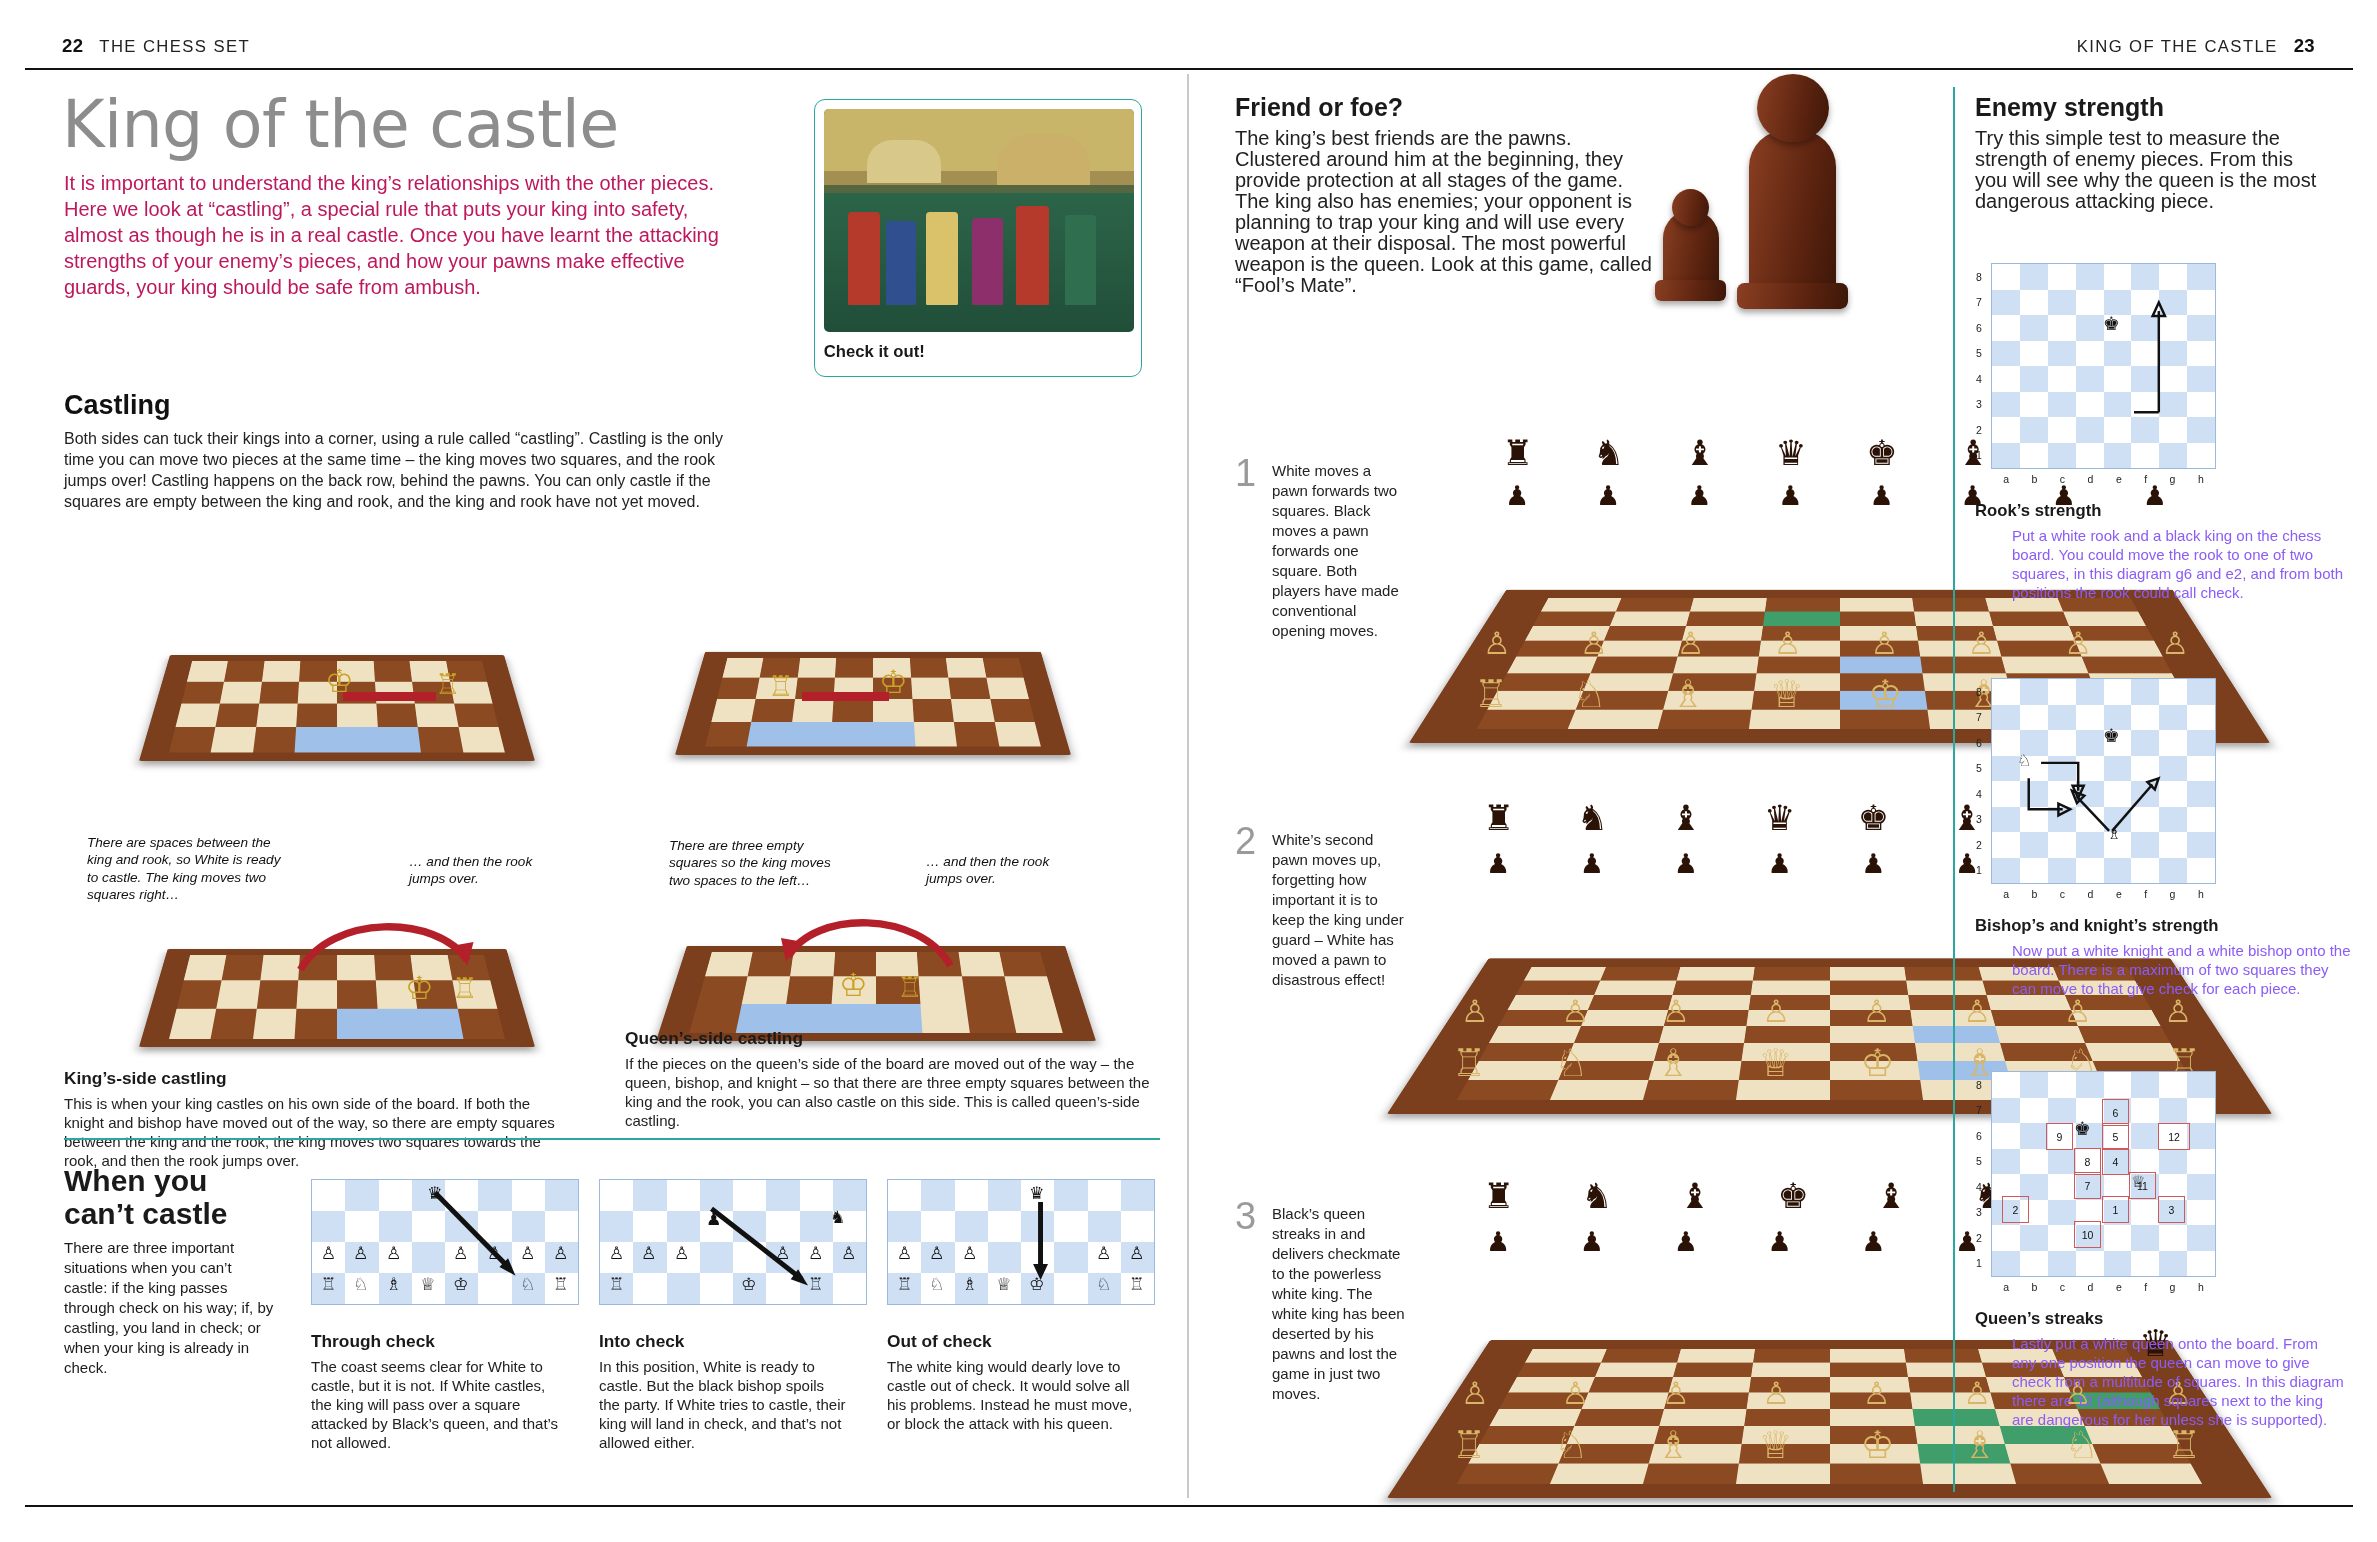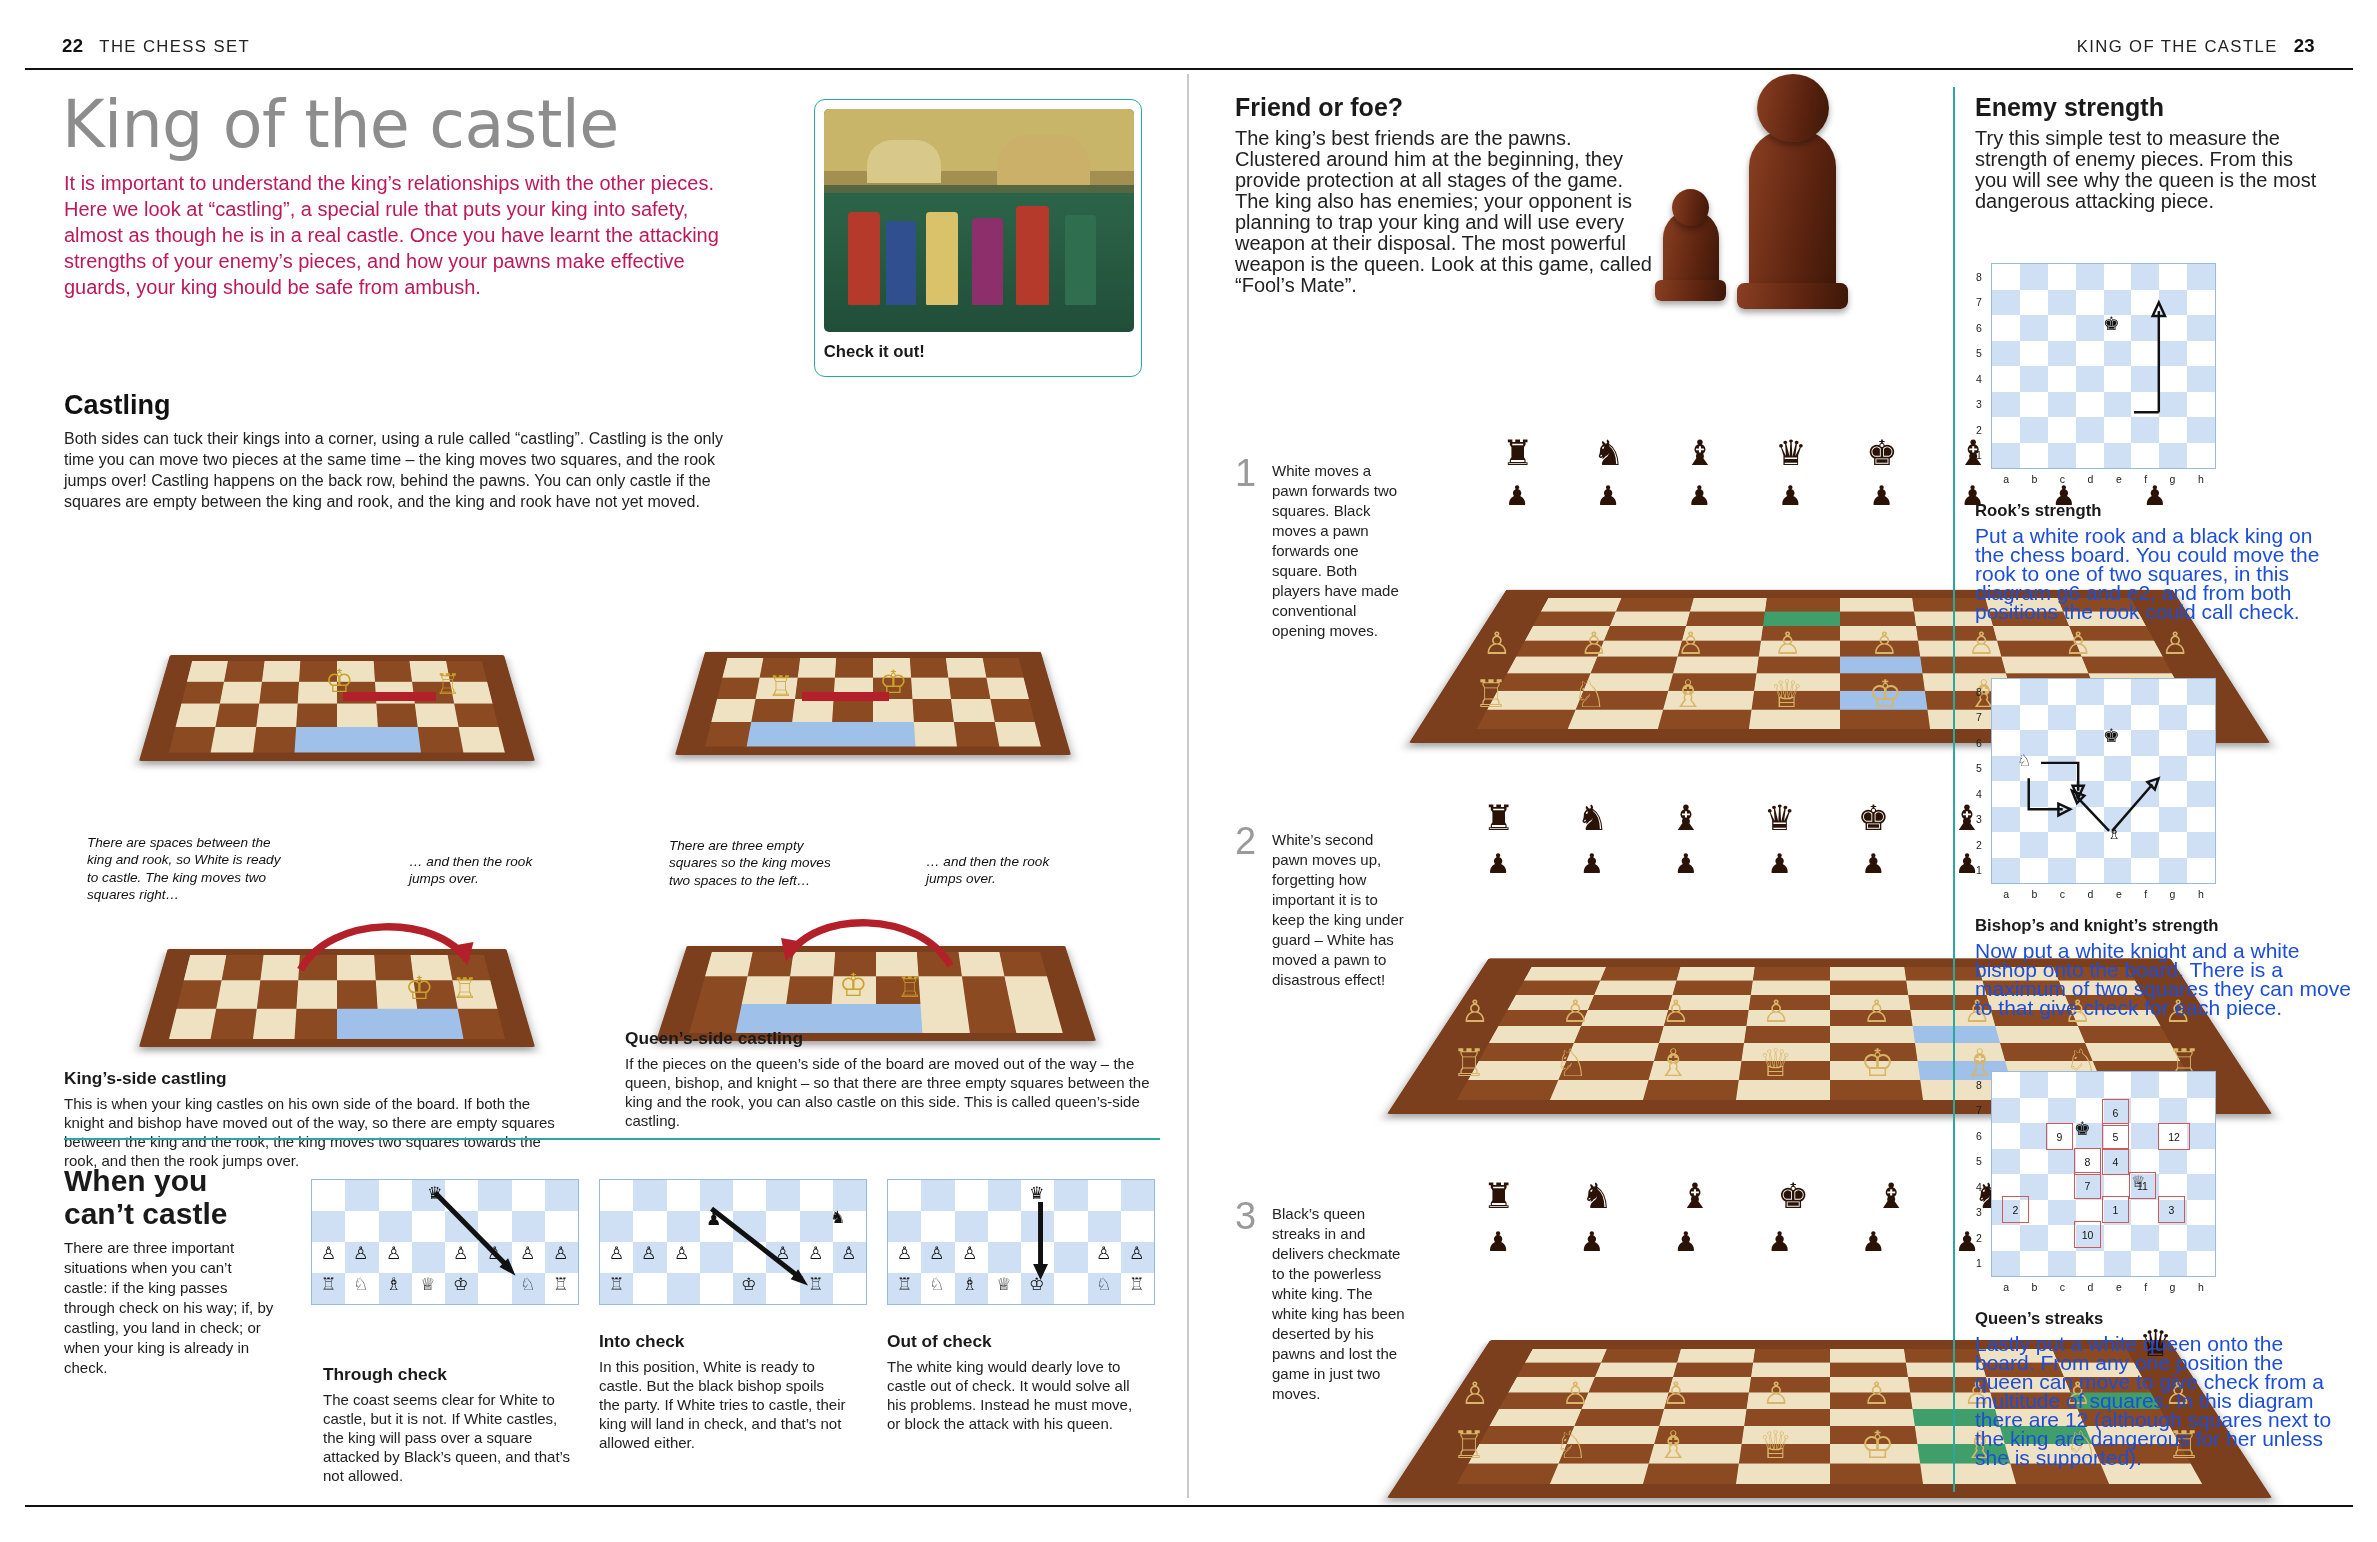--- a/index.html
+++ b/index.html
@@ -103,21 +103,21 @@
 
   .dgm{
     position:absolute;background:#fff;border:1.2px solid #9bb9dd;
   }
   .dgm .grid{position:absolute;inset:0;display:grid;grid-template-columns:repeat(8,1fr);grid-template-rows:repeat(8,1fr);}
   .ranks{position:absolute;left:-16px;top:0;height:100%;display:flex;flex-direction:column;justify-content:space-around;font-size:10.5px;color:#222;}
   .files{position:absolute;left:0;bottom:-17.3px;width:100%;display:flex;justify-content:space-around;font-size:10.5px;color:#222;}
   .glyph{position:absolute;font-size:17.3px;line-height:1;color:#111;}
   .boxnum{position:absolute;border:1.2px solid #d05a5a;color:#111;font-size:10.5px;display:flex;align-items:center;justify-content:center;}
   .dgm-cap{font-size:16.7px;font-weight:bold;margin:8.7px 0 5px 0;}
-  .dgm-b{font-size:21px;line-height:19px;color:#1d4ed8;}
+  .dgm-b{font-size:15px;line-height:19px;color:#8b5cf6;margin-left:37px;}
 
   
   .piece3d{position:absolute;}
   .pz{position:absolute;background:linear-gradient(100deg,#8a3f22,#5d2410 60%,#3d1708);border-radius:50%/40%;box-shadow:0 3.7px 6.2px rgba(0,0,0,.35);}
 </style>
 </head>
 <body>
 
 <div class="page">
 
@@ -491,21 +491,21 @@
     <div class="glyph" style="left:108px;top:96px;">♕</div>
     <div class="glyph" style="left:141px;top:96px;">♔</div>
     <div class="glyph" style="left:208px;top:96px;">♘</div>
     <div class="glyph" style="left:241px;top:96px;">♖</div>
     <svg width="25" height="93" style="position:absolute;left:145px;top:22px;" viewBox="0 0 40 150">
       <line x1="12" y1="0" x2="12" y2="112" stroke="#111" stroke-width="8"></line>
       <polygon points="12,126 0,100 24,100" fill="#111"></polygon>
     </svg>
   </div>
 
-  <div style="position:absolute;left:323px;top:1331px;width:248px;margin-top:33px;">
+  <div style="position:absolute;left:311px;top:1331px;width:248px;">
     <div class="cap-h">Through check</div>
     <div class="cap-b">The coast seems clear for White to castle, but it is not. If White castles, the king will pass over a square attacked by Black’s queen, and that’s not allowed.</div>
   </div>
   <div style="position:absolute;left:599px;top:1331px;width:248px;">
     <div class="cap-h">Into check</div>
     <div class="cap-b">In this position, White is ready to castle. But the black bishop spoils the party. If White tries to castle, their king will land in check, and that’s not allowed either.</div>
   </div>
   <div style="position:absolute;left:887px;top:1331px;width:248px;">
     <div class="cap-h">Out of check</div>
     <div class="cap-b">The white king would dearly love to castle out of check. It would solve all his problems. Instead he must move, or block the attack with his queen.</div>

